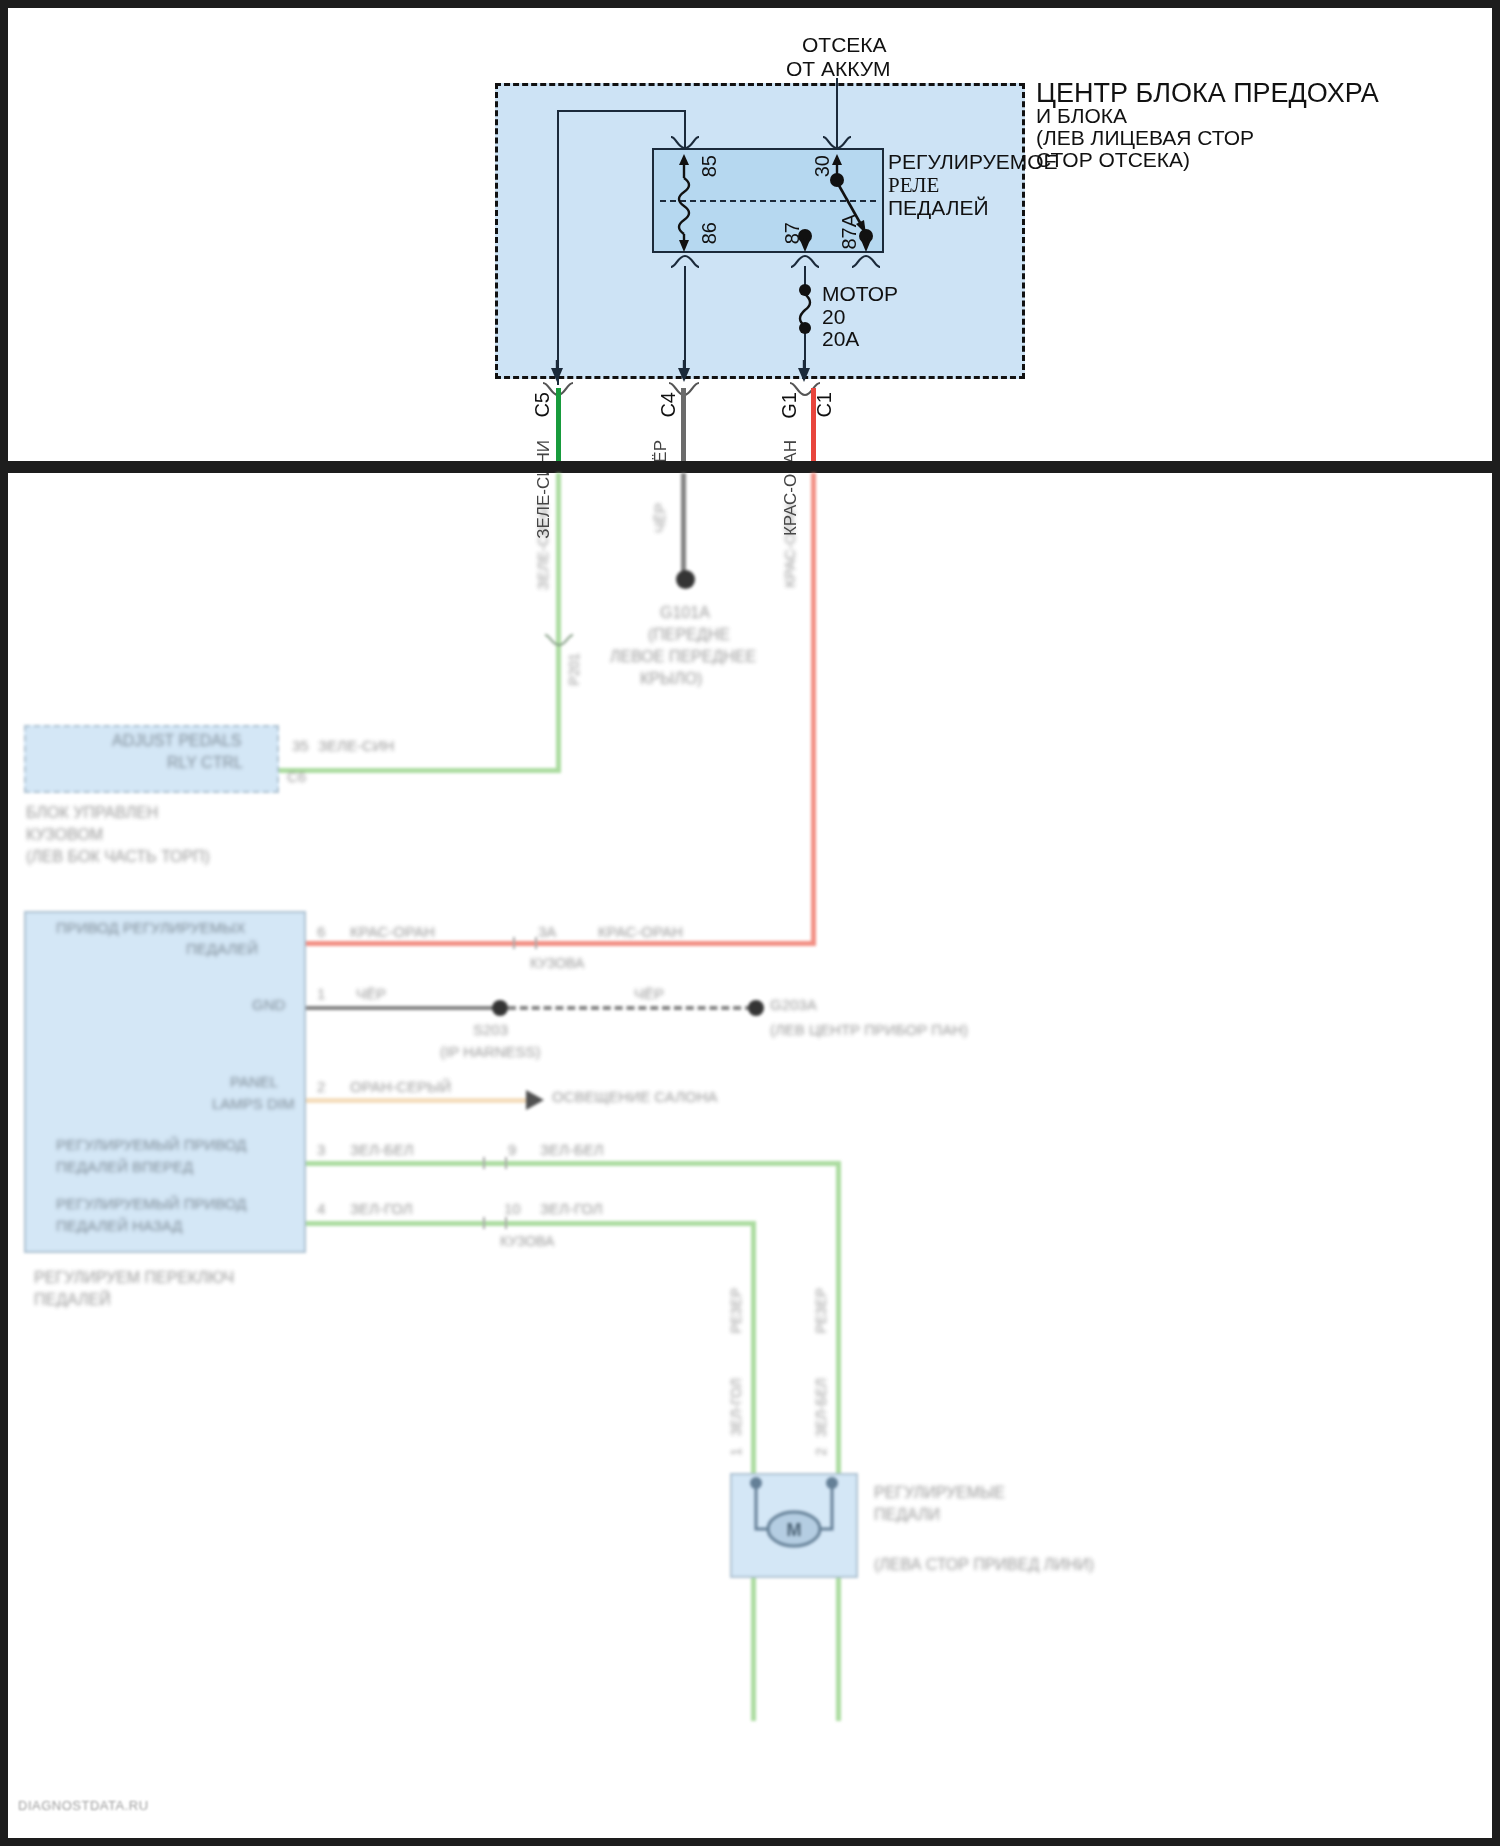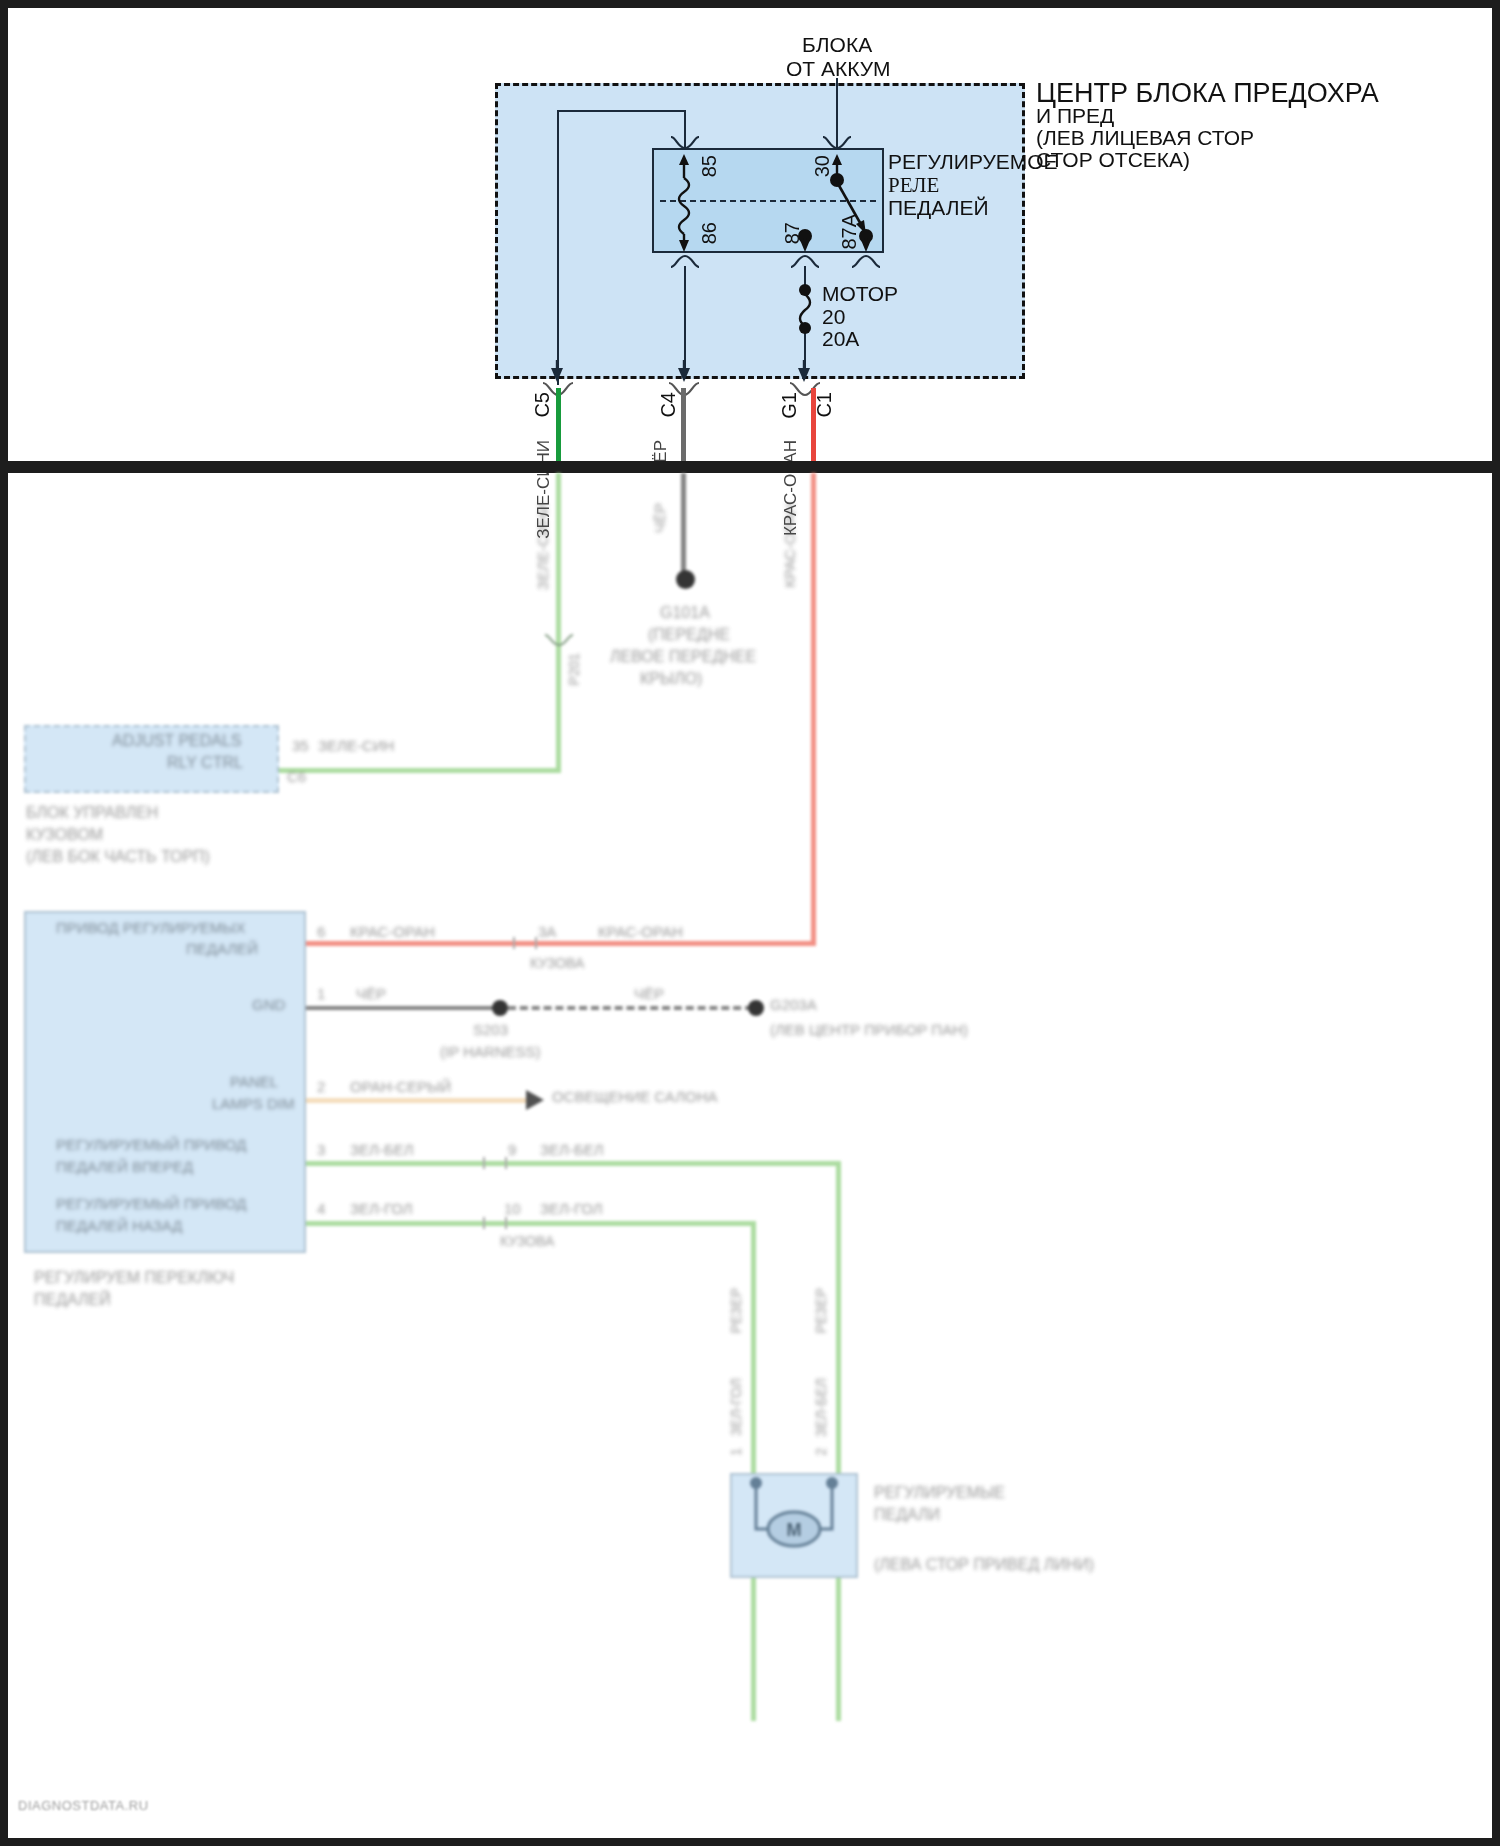--- a/index.html
+++ b/index.html
@@ -65,27 +65,27 @@
 </head>
 <body>
 
 <div id="page">
 
   <div class="frame-top"></div>
   <div class="frame-bottom"></div>
   <div class="frame-left"></div>
   <div class="frame-right"></div>
 
-  <div class="txt" style="left:802px;top:33px;font-size:21px;">БЛОКА</div>
+  <div class="txt" style="left:802px;top:33px;font-size:21px;">ОТСЕКА</div>
   <div class="txt" style="left:786px;top:57px;font-size:21px;">ОТ АККУМ</div>
 
   <div class="fusebox"></div>
 
   <div class="txt" style="left:1036px;top:78px;font-size:27px;">ЦЕНТР БЛОКА ПРЕДОХРА</div>
-  <div class="txt" style="left:1036px;top:104px;font-size:21px;">И ПРЕД</div>
+  <div class="txt" style="left:1036px;top:104px;font-size:21px;">И БЛОКА</div>
   <div class="txt" style="left:1036px;top:126px;font-size:21px;">(ЛЕВ ЛИЦЕВАЯ СТОР</div>
   <div class="txt" style="left:1036px;top:148px;font-size:21px;">СТОР ОТСЕКА)</div>
 
   <div class="relaybox"></div>
   <div class="relay-dash"></div>
 
   <div class="txt" style="left:888px;top:150px;font-size:21px;">РЕГУЛИРУЕМОЕ</div>
   <div class="txt" style="left:888px;top:173px;font-size:21px;font-family:Liberation Serif, serif;">РЕЛЕ</div>
   <div class="txt" style="left:888px;top:196px;font-size:21px;">ПЕДАЛЕЙ</div>
 

